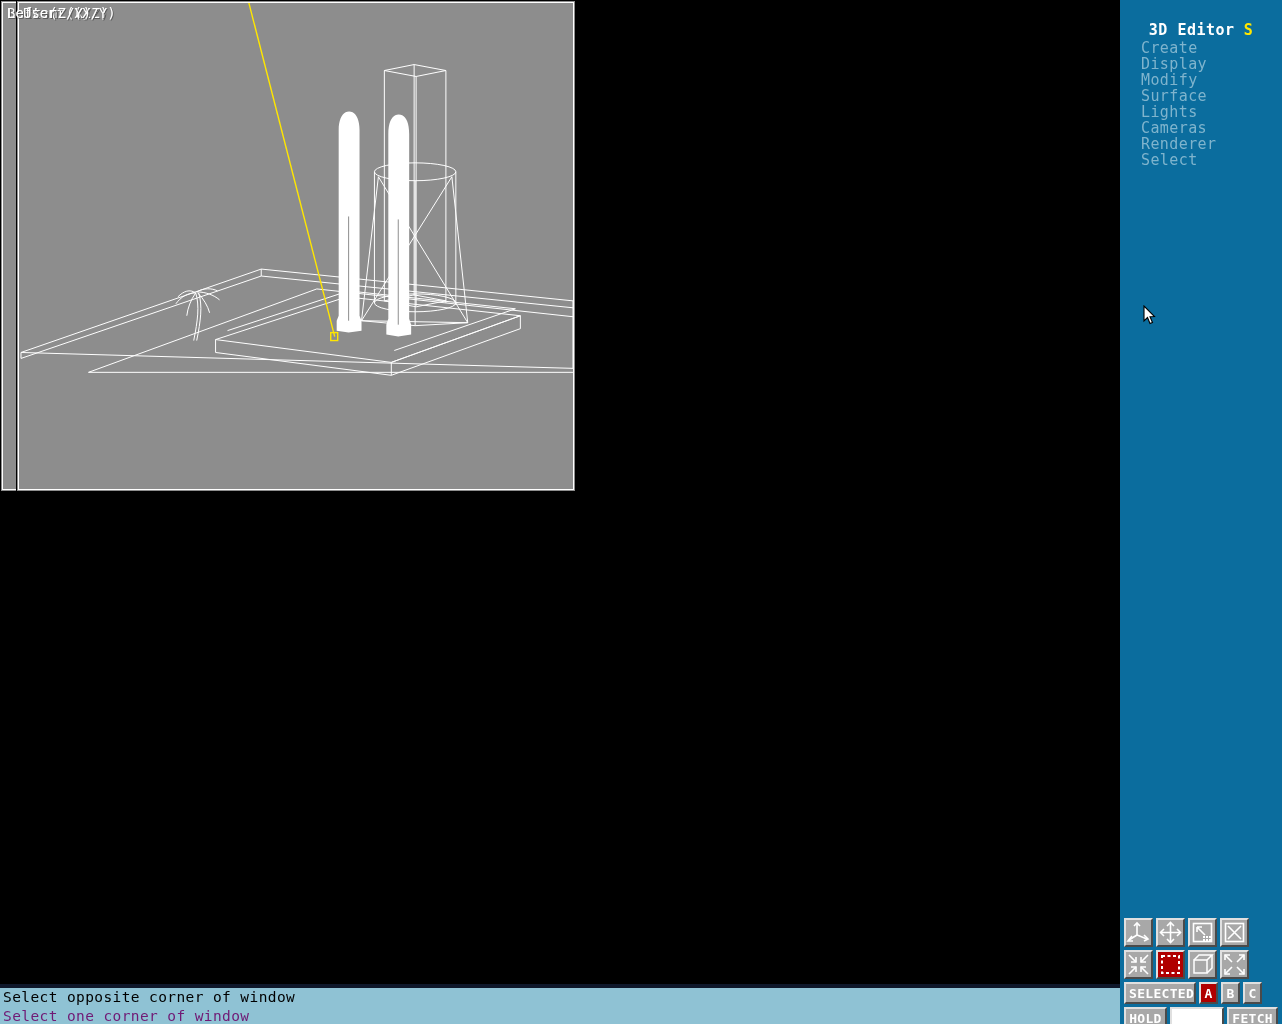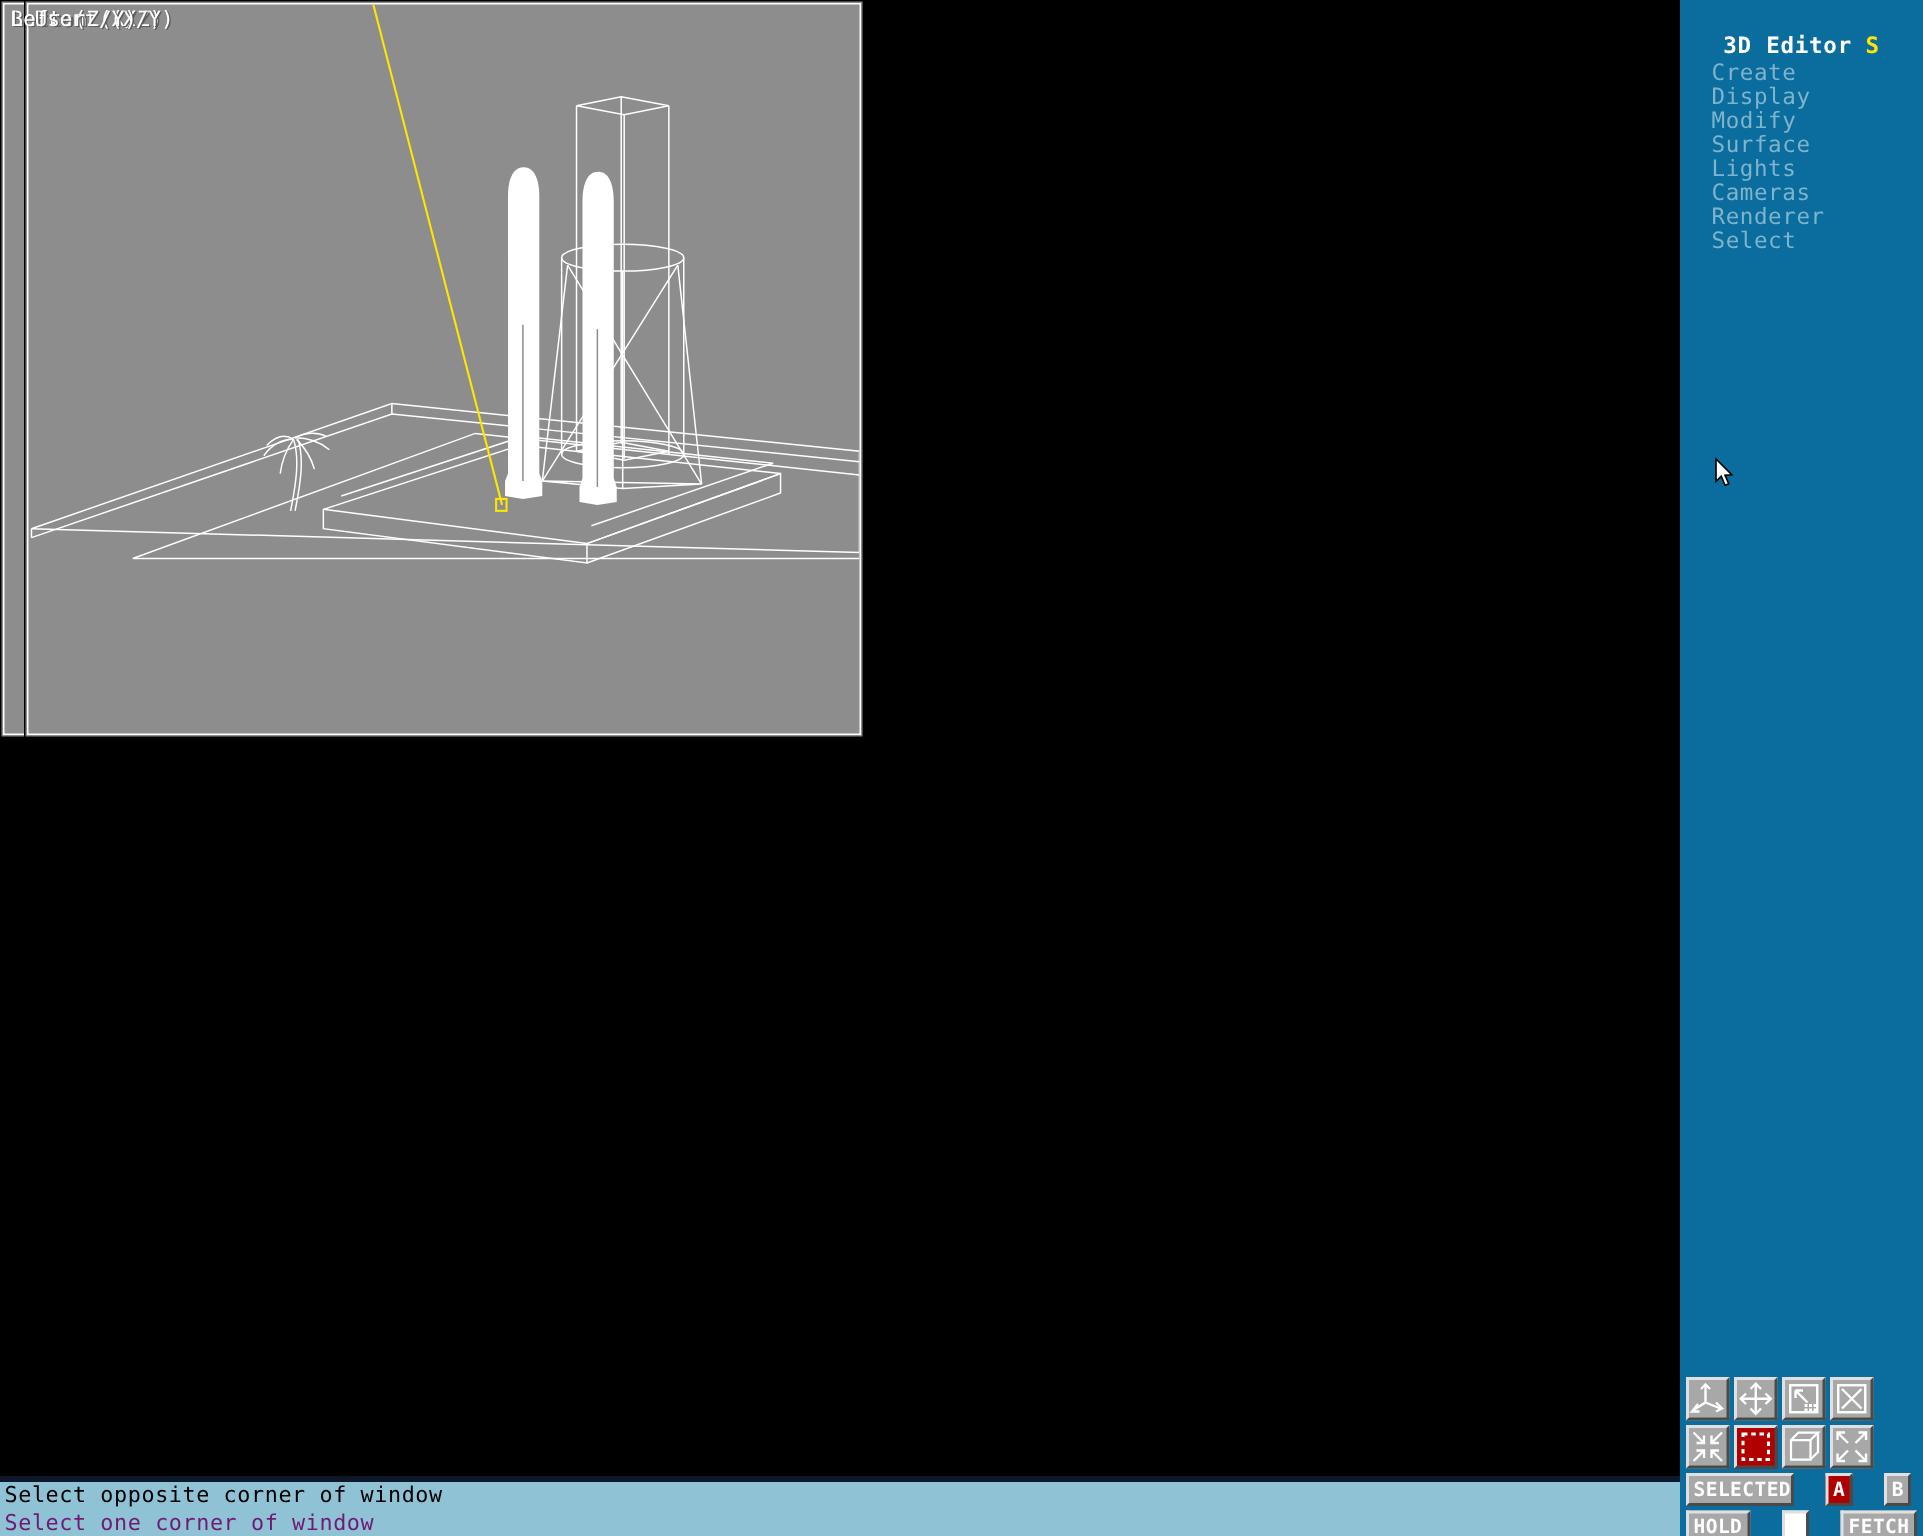--- a/index.html
+++ b/index.html
@@ -65,21 +65,21 @@
   .tool-btn {
     width:29px; height:29px; background:#a8a8a8;
     border-top:2px solid #e0e0e0; border-left:2px solid #e0e0e0;
     border-right:2px solid #4a4a4a; border-bottom:2px solid #4a4a4a;
     position:relative; cursor:pointer; padding:0;
   }
   .tool-btn.active { background:#b00000; }
   .tool-btn svg { position:absolute; left:0; top:0; display:block; }
 
   
-  .sel-row, .hold-row { display:flex; gap:21px; margin-bottom:3px; }
+  .sel-row, .hold-row { display:flex; gap:3px; margin-bottom:3px; }
   .lbl-btn {
     background:#a8a8a8; color:#fff; font-size:13px; line-height:18px;
     height:22px; padding:1px 3px 0 3px; text-align:center;
     border-top:2px solid #e0e0e0; border-left:2px solid #e0e0e0;
     border-right:2px solid #4a4a4a; border-bottom:2px solid #4a4a4a;
     letter-spacing:0.3px; white-space:nowrap; cursor:pointer;
     font-family:"DejaVu Sans Mono","Liberation Mono",monospace; font-weight:bold;
   }
   .lbl-btn.red { background:#b00000; }
   .w-selected { width:72px; }

